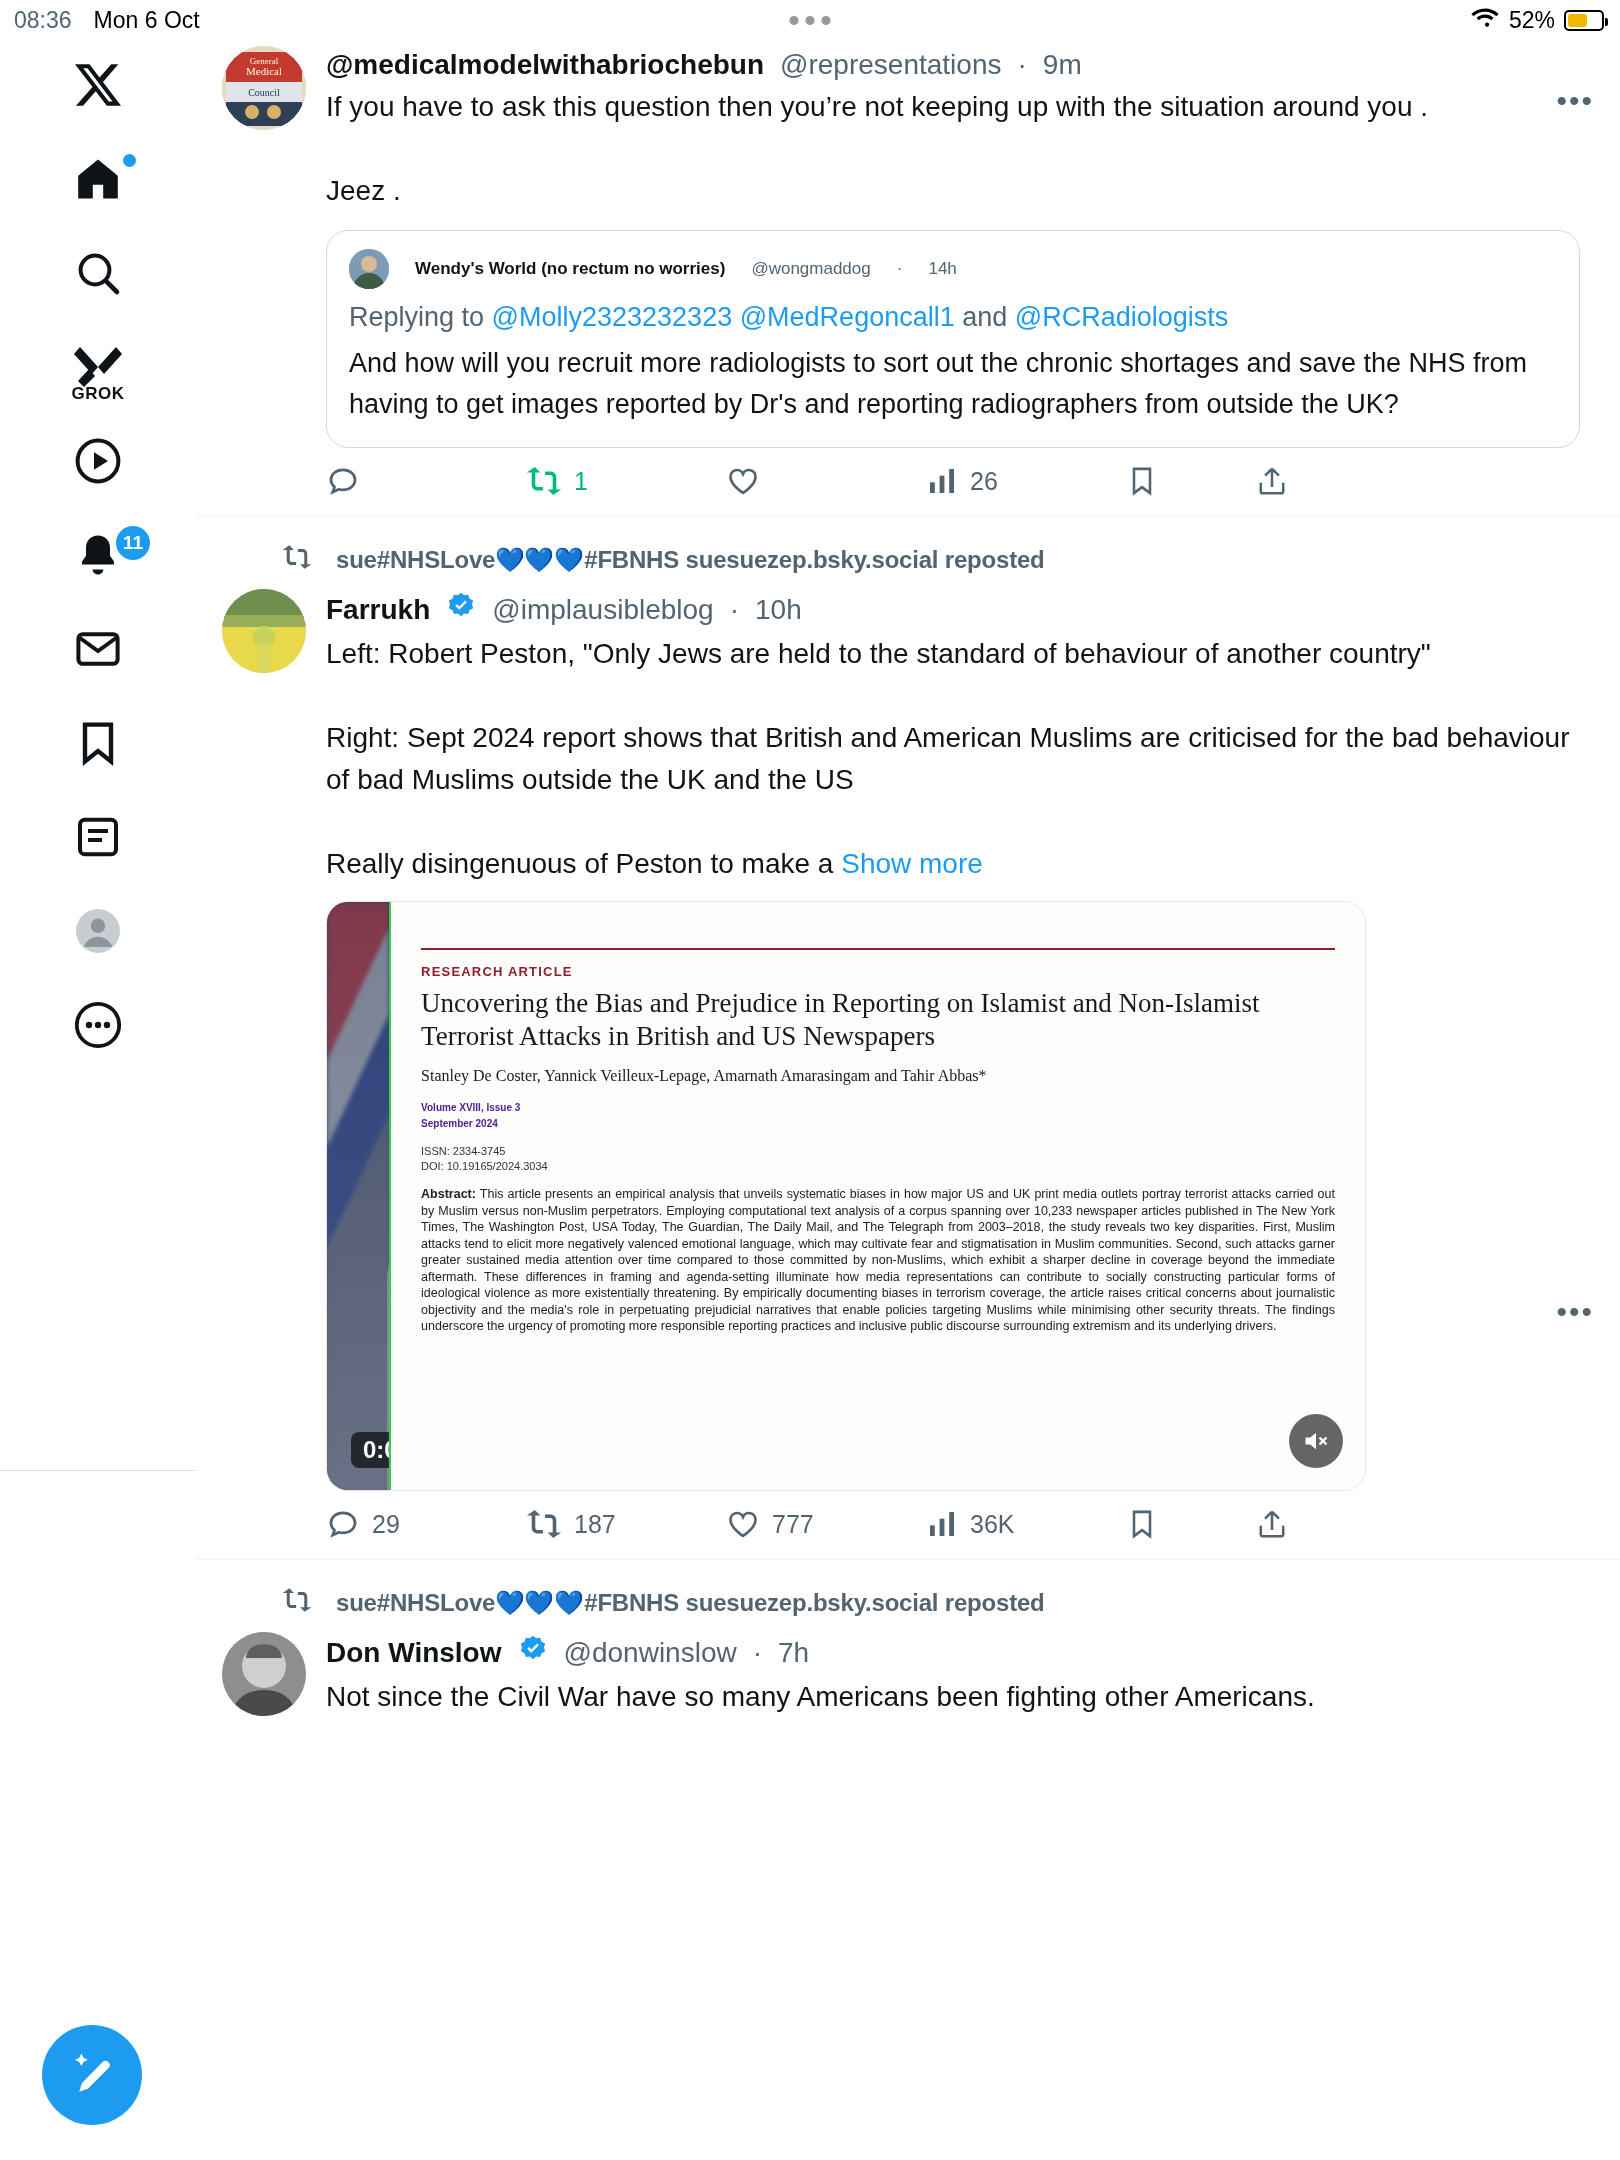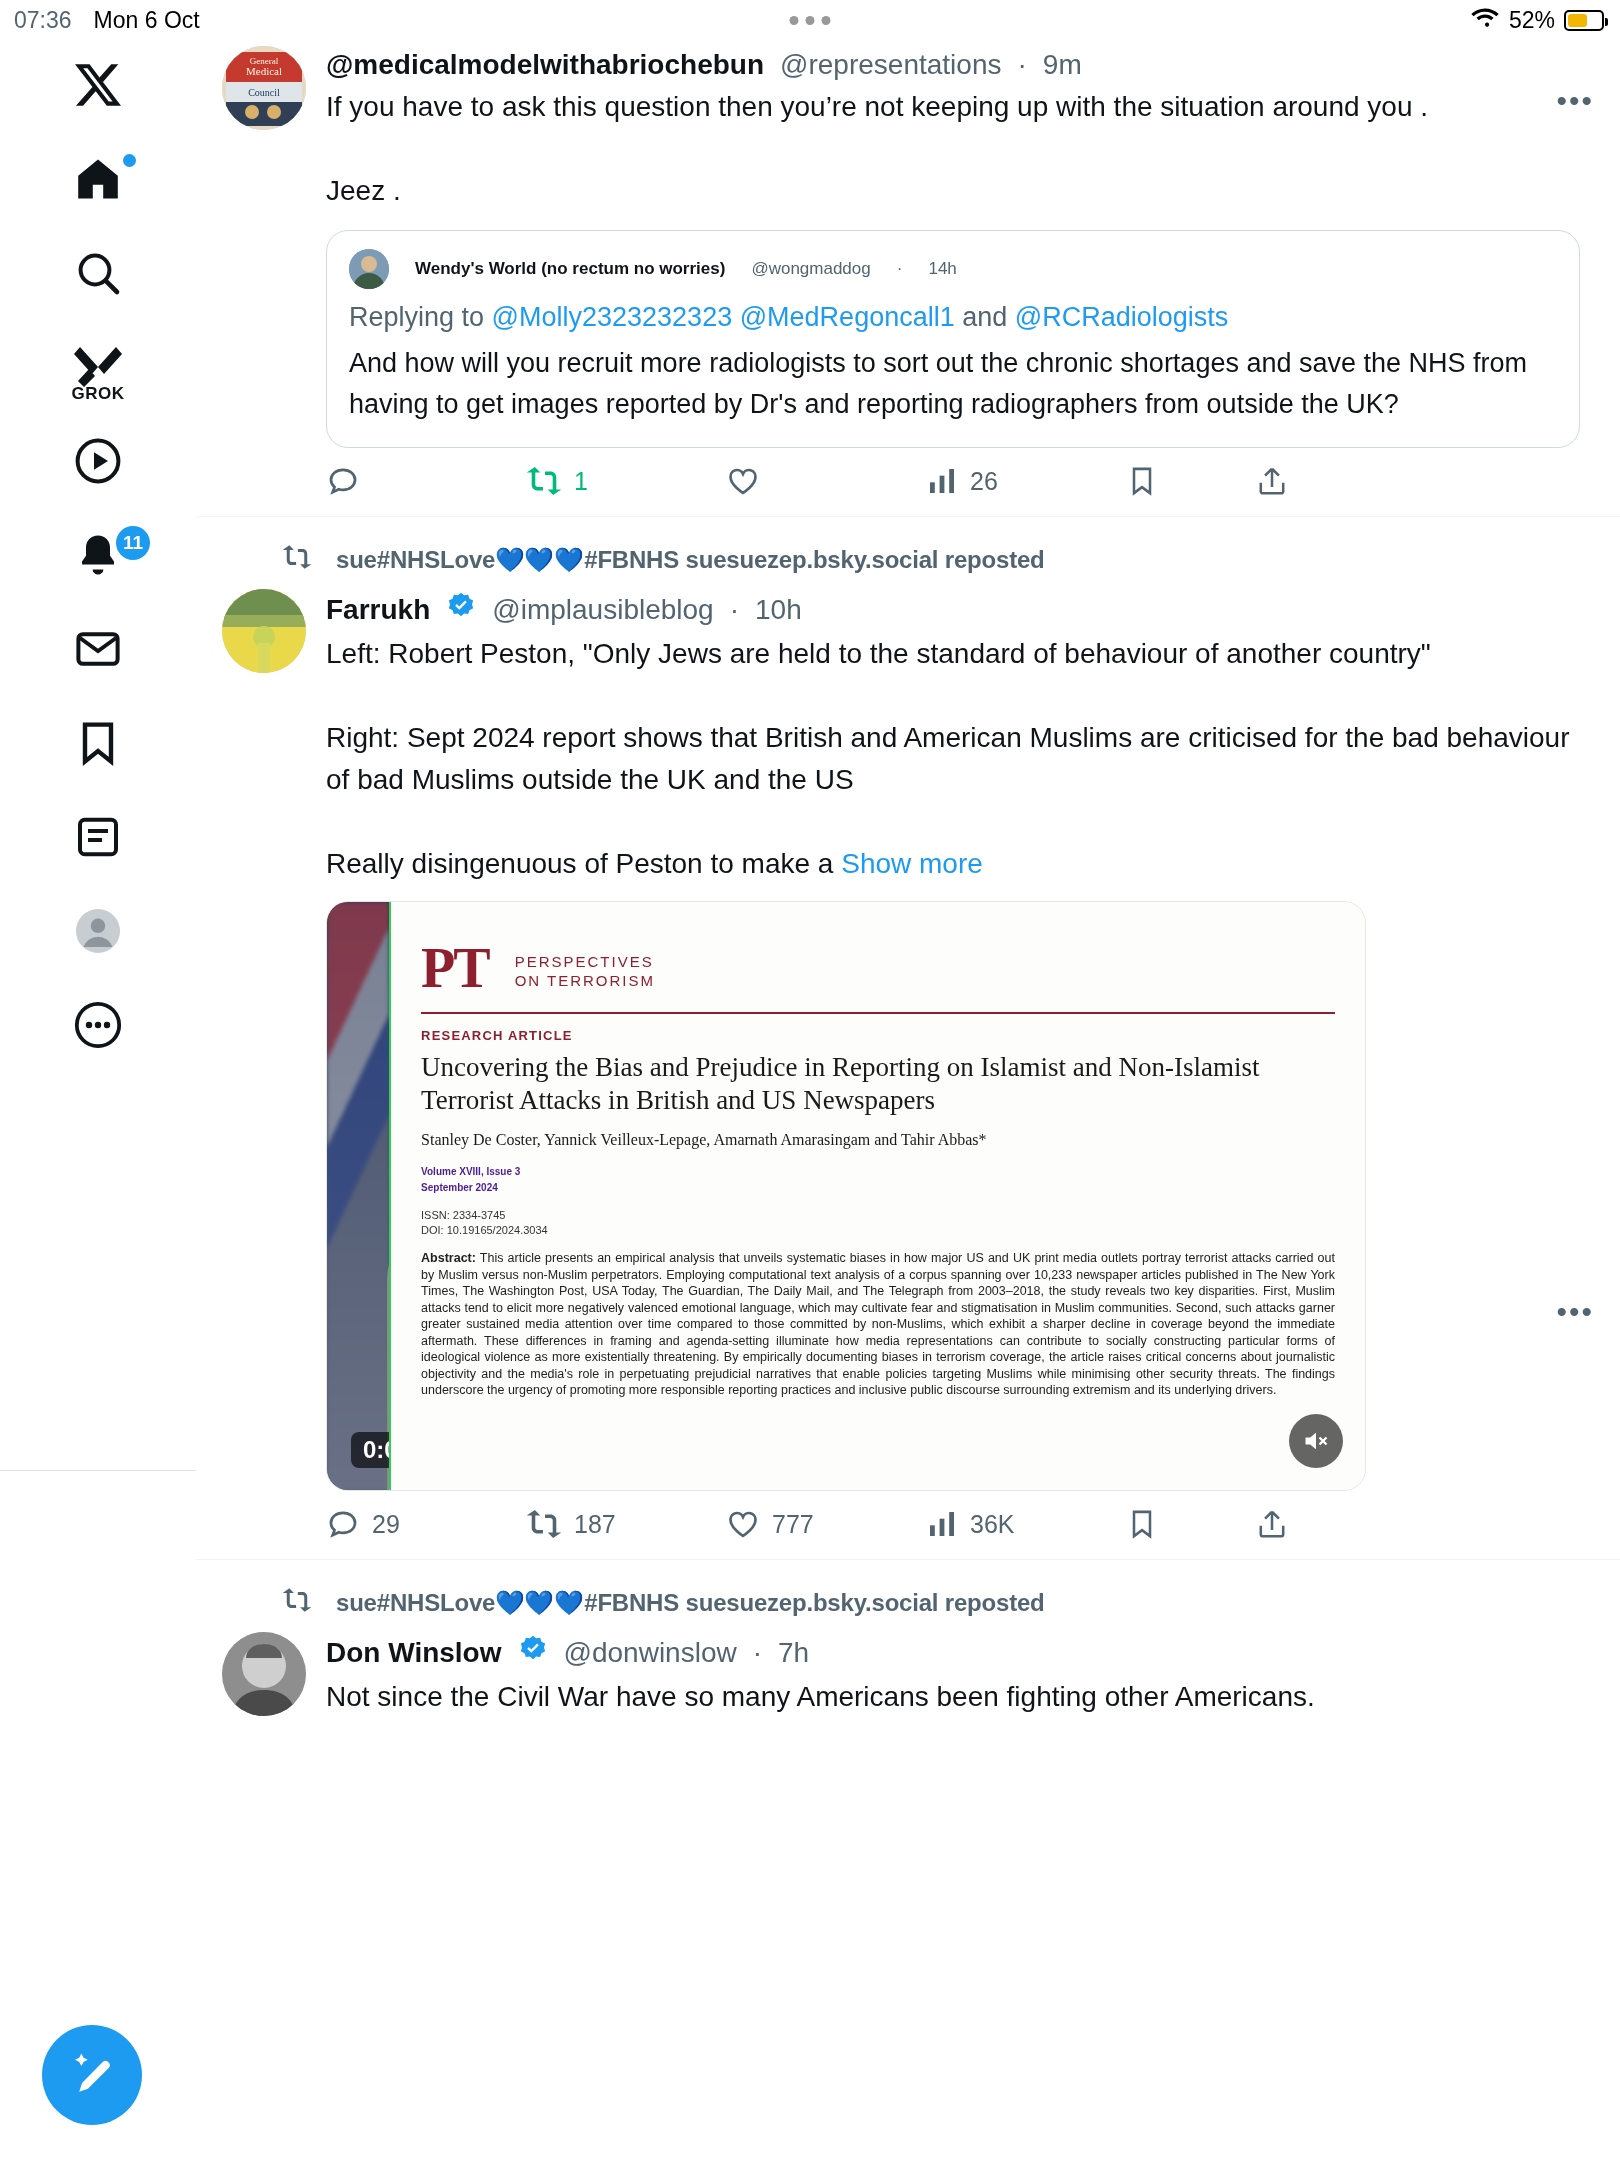--- a/index.html
+++ b/index.html
@@ -221,21 +221,21 @@
   .pt-abs b { font-weight: 700; }
 
   .hidden-scroll { overflow: hidden; }
 </style>
 </head>
 <body>
 
 <div class="app">
 
   <div class="statusbar">
-    <span class="time">07:36</span>
+    <span class="time">08:36</span>
     <span class="date">Mon 6 Oct</span>
     <span class="dots">
         <i></i>
         <i></i>
         <i></i>
       </span>
     <span class="right">
       <span>
         <svg width="30" height="22" viewBox="0 0 24 18">
             <path d="M12 15.2a1.7 1.7 0 110 .01zM12 2C7.6 2 3.7 3.7.8 6.5l1.9 1.9A13 13 0 0112 4.7c3.6 0 6.9 1.4 9.3 3.7l1.9-1.9A16.6 16.6 0 0012 2zm0 4.9c-2.7 0-5.2 1-7 2.8l1.9 1.9A7.3 7.3 0 0112 9.6c2 0 3.8.8 5.1 2l1.9-1.9a10.2 10.2 0 00-7-2.8z" fill="#000"></path>
@@ -495,25 +495,20 @@
               <div class="left-img">
                 <div class="person">
                   <div class="p-bg-stripes"></div>
                   <div class="p-body"></div>
 
                 </div>
                 <div class="dur">0:04</div>
               </div>
               <div class="green-strip"></div>
               <div class="right-img">
-                <div style="display:flex; align-items:flex-start; gap:26px;">
-                  <div class="pt-logo">PT</div>
-                  <div class="pt-sub" style="white-space:pre-line; padding-top:16px;">PERSPECTIVES
-ON TERRORISM</div>
-                </div>
                 <div class="pt-rule"></div>
                 <div class="pt-ra">RESEARCH ARTICLE</div>
                 <div class="pt-title">Uncovering the Bias and Prejudice in Reporting on Islamist and Non-Islamist Terrorist Attacks in British and US Newspapers</div>
                 <div class="pt-authors">Stanley De Coster, Yannick Veilleux-Lepage, Amarnath Amarasingam and Tahir Abbas*</div>
                 <div class="pt-vol" style="white-space:pre-line">Volume XVIII, Issue 3
 September 2024</div>
                 <div class="pt-issn" style="white-space:pre-line">ISSN: 2334-3745
 DOI: 10.19165/2024.3034</div>
                 <div class="pt-abs"><b>Abstract:</b><span> This article presents an empirical analysis that unveils systematic biases in how major US and UK print media outlets portray terrorist attacks carried out by Muslim versus non-Muslim perpetrators. Employing computational text analysis of a corpus spanning over 10,233 newspaper articles published in The New York Times, The Washington Post, USA Today, The Guardian, The Daily Mail, and The Telegraph from 2003–2018, the study reveals two key disparities. First, Muslim attacks tend to elicit more negatively valenced emotional language, which may cultivate fear and stigmatisation in Muslim communities. Second, such attacks garner greater sustained media attention over time compared to those committed by non-Muslims, which exhibit a sharper decline in coverage beyond the immediate aftermath. These differences in framing and agenda-setting illuminate how media representations can contribute to socially constructing particular forms of ideological violence as more existentially threatening. By empirically documenting biases in terrorism coverage, the article raises critical concerns about journalistic objectivity and the media's role in perpetuating prejudicial narratives that enable policies targeting Muslims while minimising other security threats. The findings underscore the urgency of promoting more responsible reporting practices and inclusive public discourse surrounding extremism and its underlying drivers.</span></div>
                 <div class="mute">

